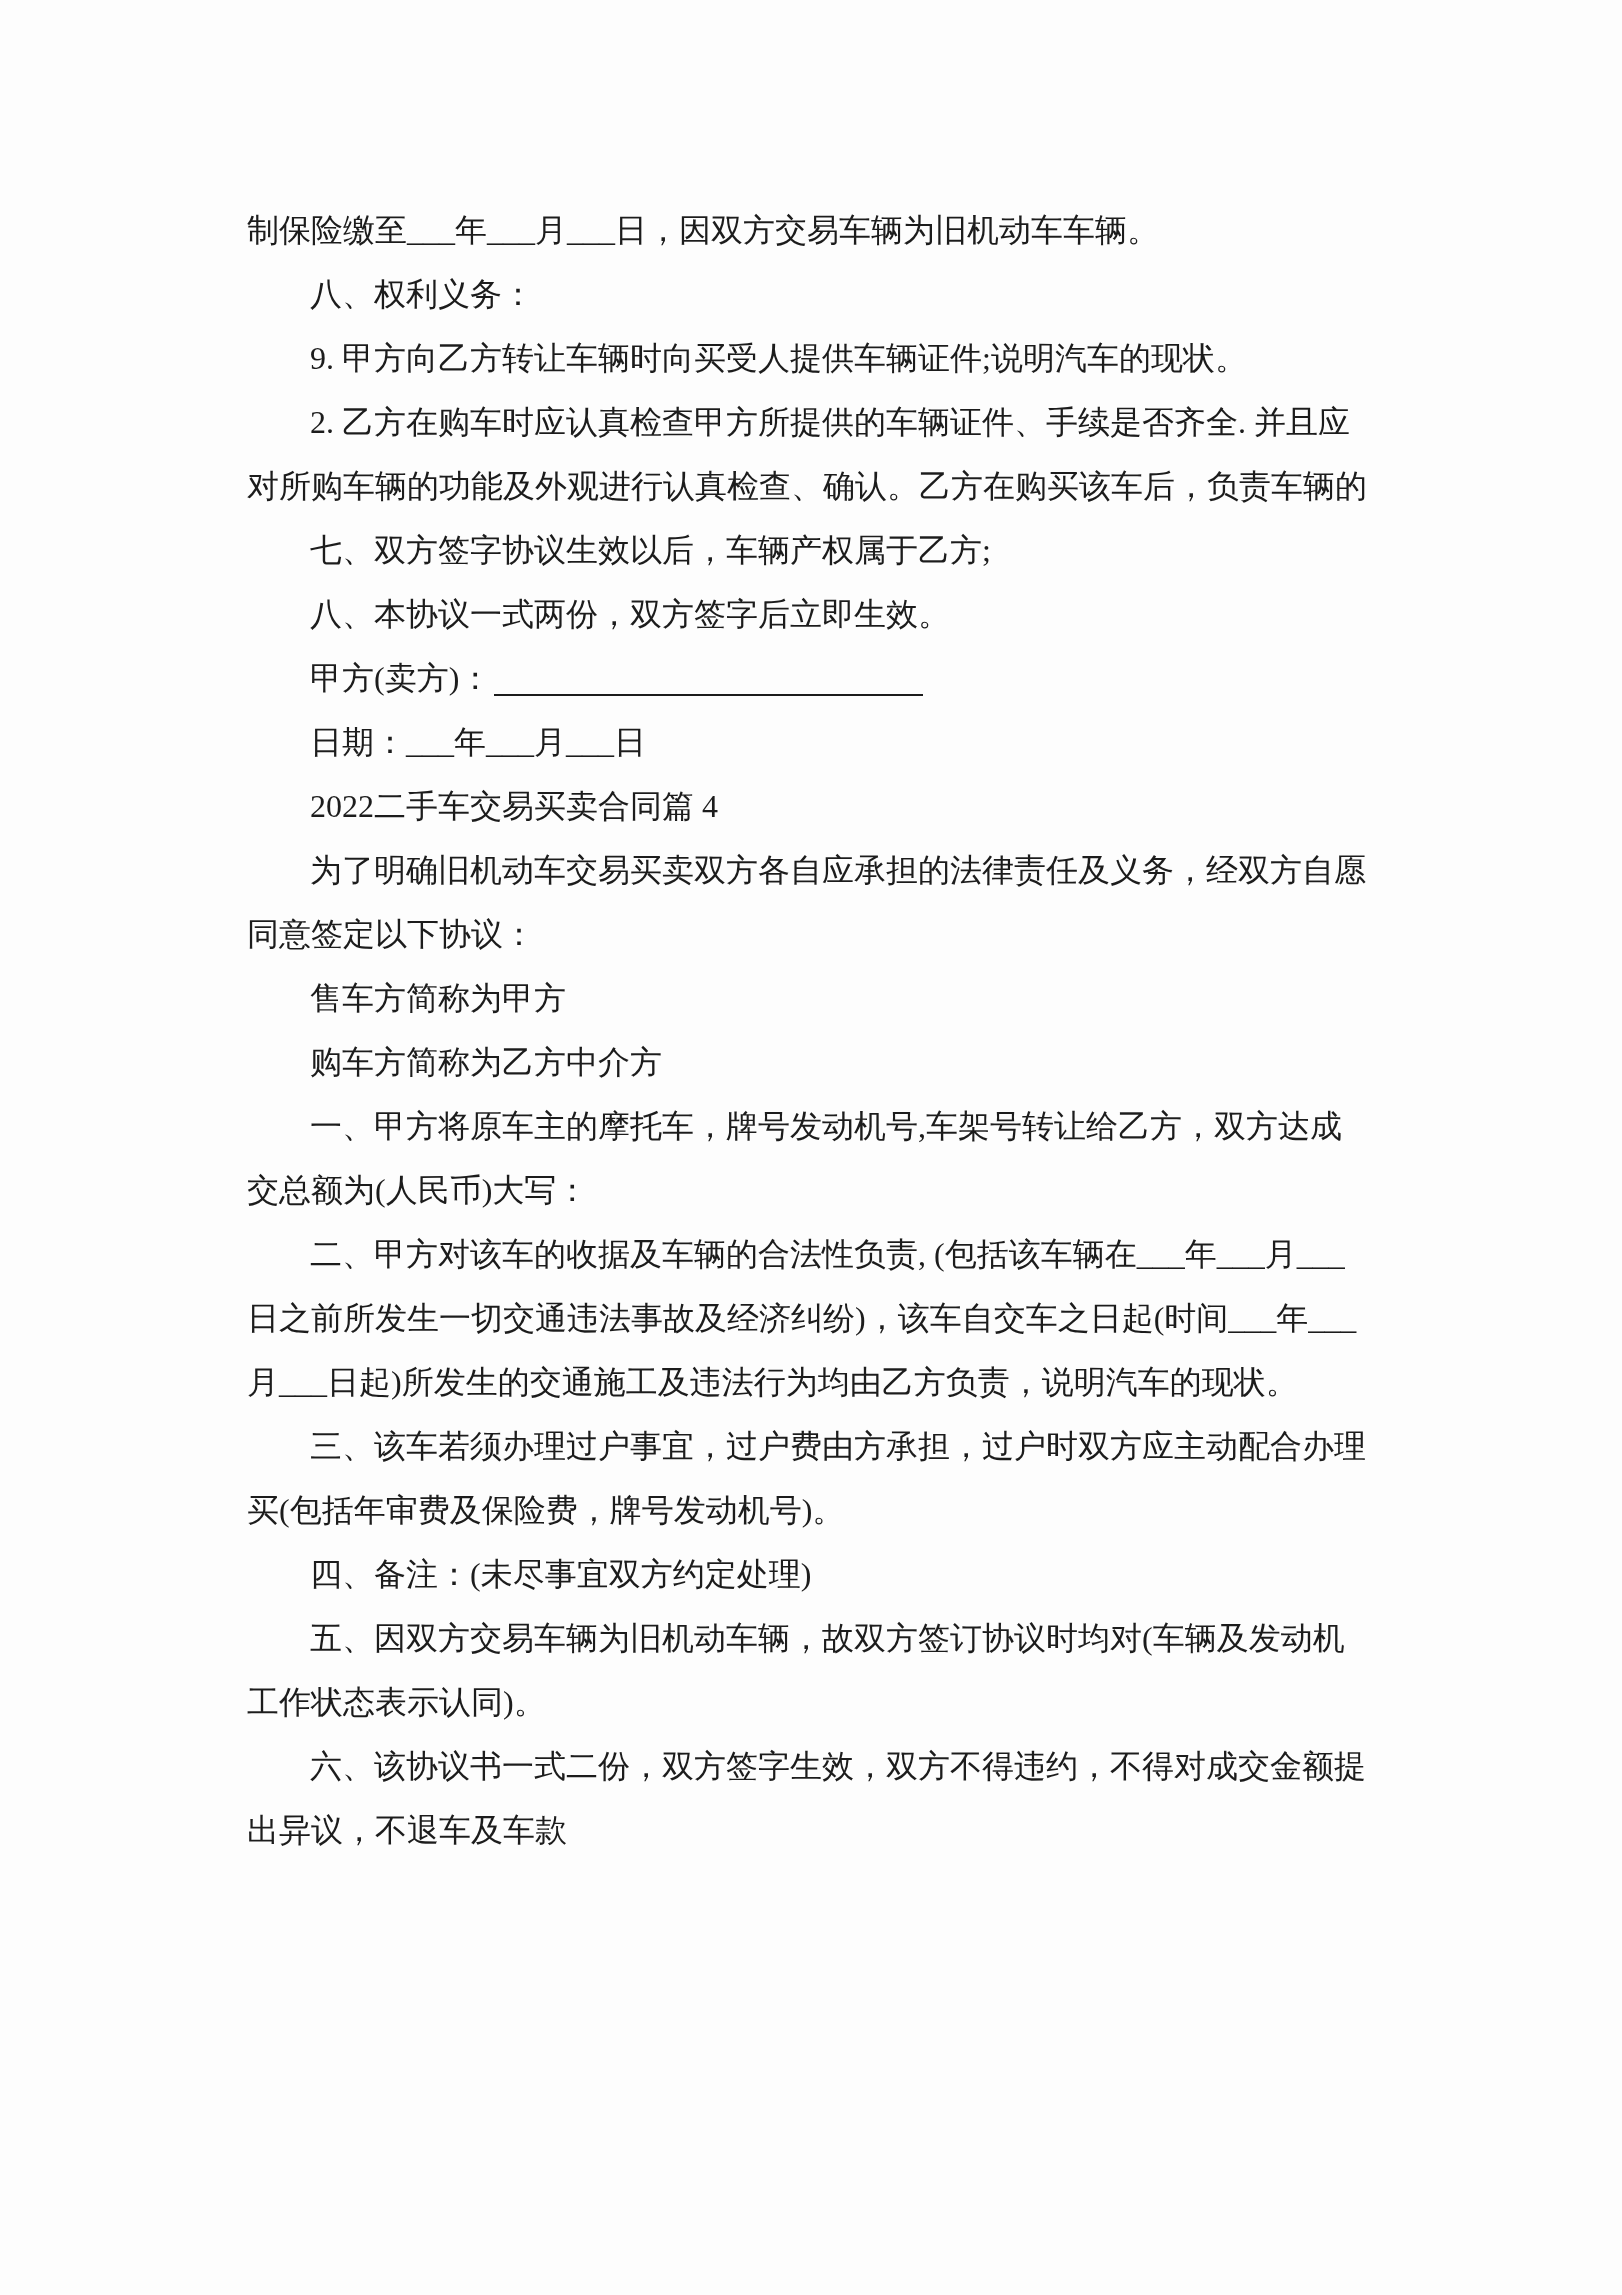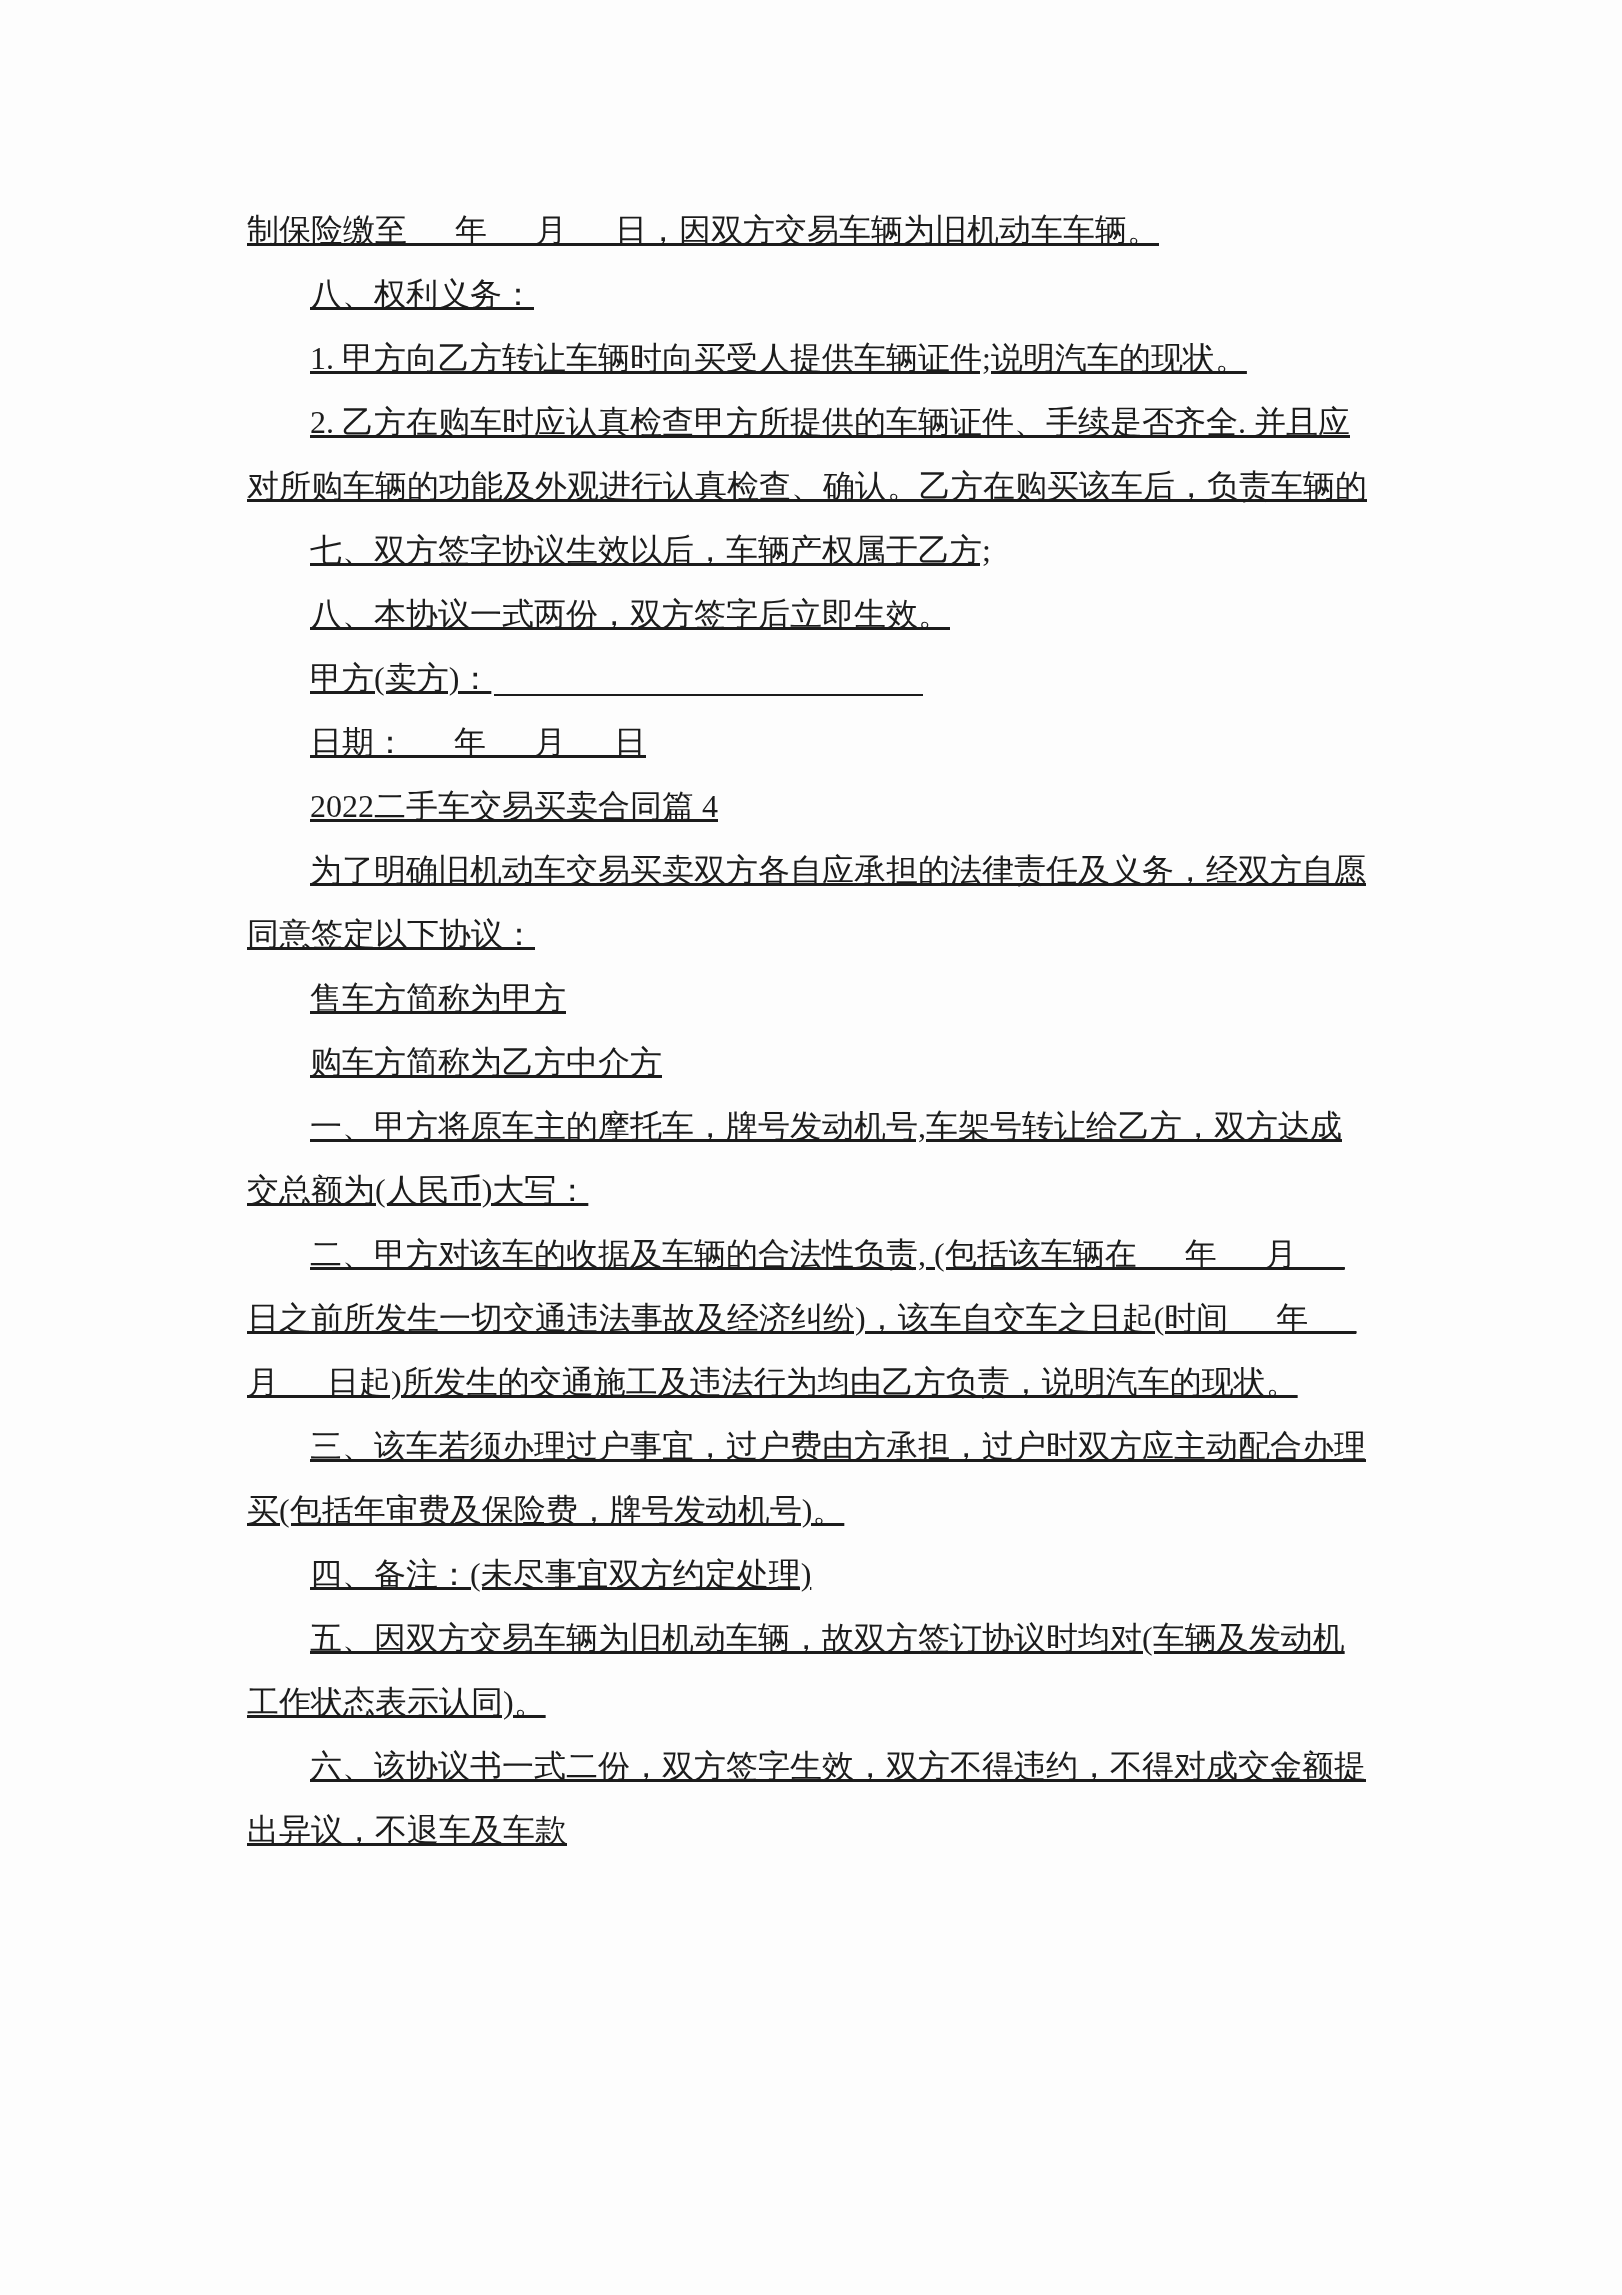--- a/index.html
+++ b/index.html
@@ -24,21 +24,20 @@
   }
   .line {
     margin: 0;
     padding: 0;
     height: 64px;
     line-height: 64px;
     font-size: 32px;
     white-space: nowrap;
     font-weight: normal;
     letter-spacing: 0;
-    text-decoration: underline;
   }
   .ind {
     padding-left: 63px;
   }
   .sig-blank {
     display: inline-block;
     width: 429px;
     height: 0.7px;
     border-bottom: 2.6px solid #1c1c1c;
     vertical-align: -6.5px;
@@ -48,21 +47,21 @@
 </head>
 <body>
 
 <div class="page">
   <div class="doc">
 
     <p class="line"><span>制保险缴至___年___月___日，因双方交易车辆为旧机动车车辆。</span></p>
 
     <p class="line ind"><span>八、权利义务：</span></p>
 
-    <p class="line ind"><span>1. 甲方向乙方转让车辆时向买受人提供车辆证件;说明汽车的现状。</span></p>
+    <p class="line ind"><span>9. 甲方向乙方转让车辆时向买受人提供车辆证件;说明汽车的现状。</span></p>
 
     <p class="line ind"><span>2. 乙方在购车时应认真检查甲方所提供的车辆证件、手续是否齐全. 并且应</span></p>
 
     <p class="line"><span>对所购车辆的功能及外观进行认真检查、确认。乙方在购买该车后，负责车辆的</span></p>
 
 
     <p class="line ind"><span>七、双方签字协议生效以后，车辆产权属于乙方;</span></p>
 
     <p class="line ind"><span>八、本协议一式两份，双方签字后立即生效。</span></p>
 

